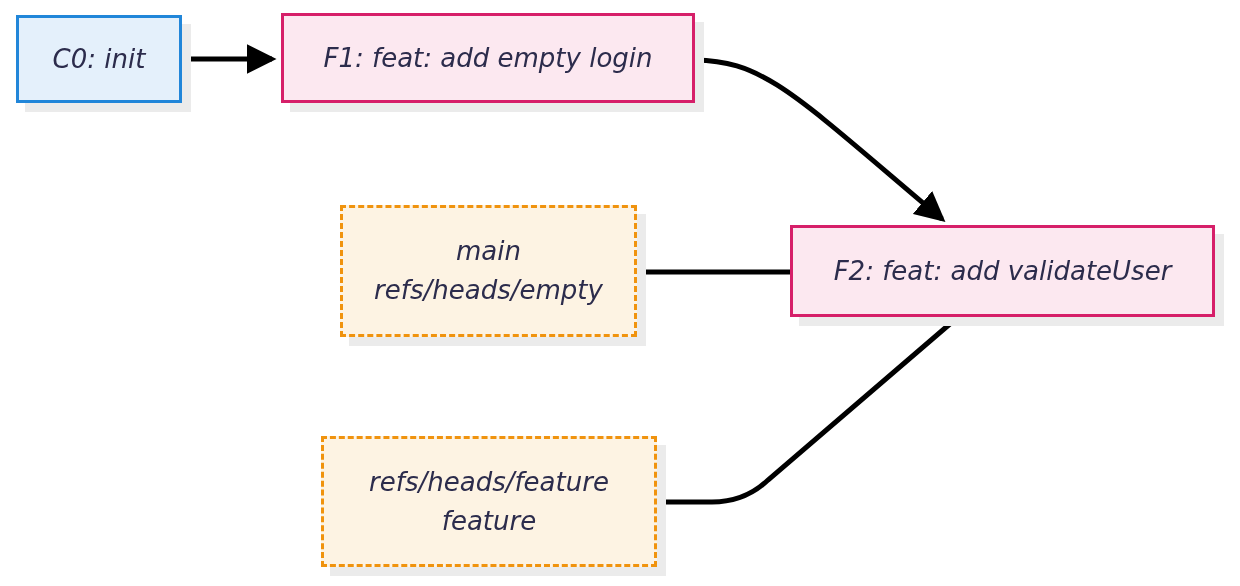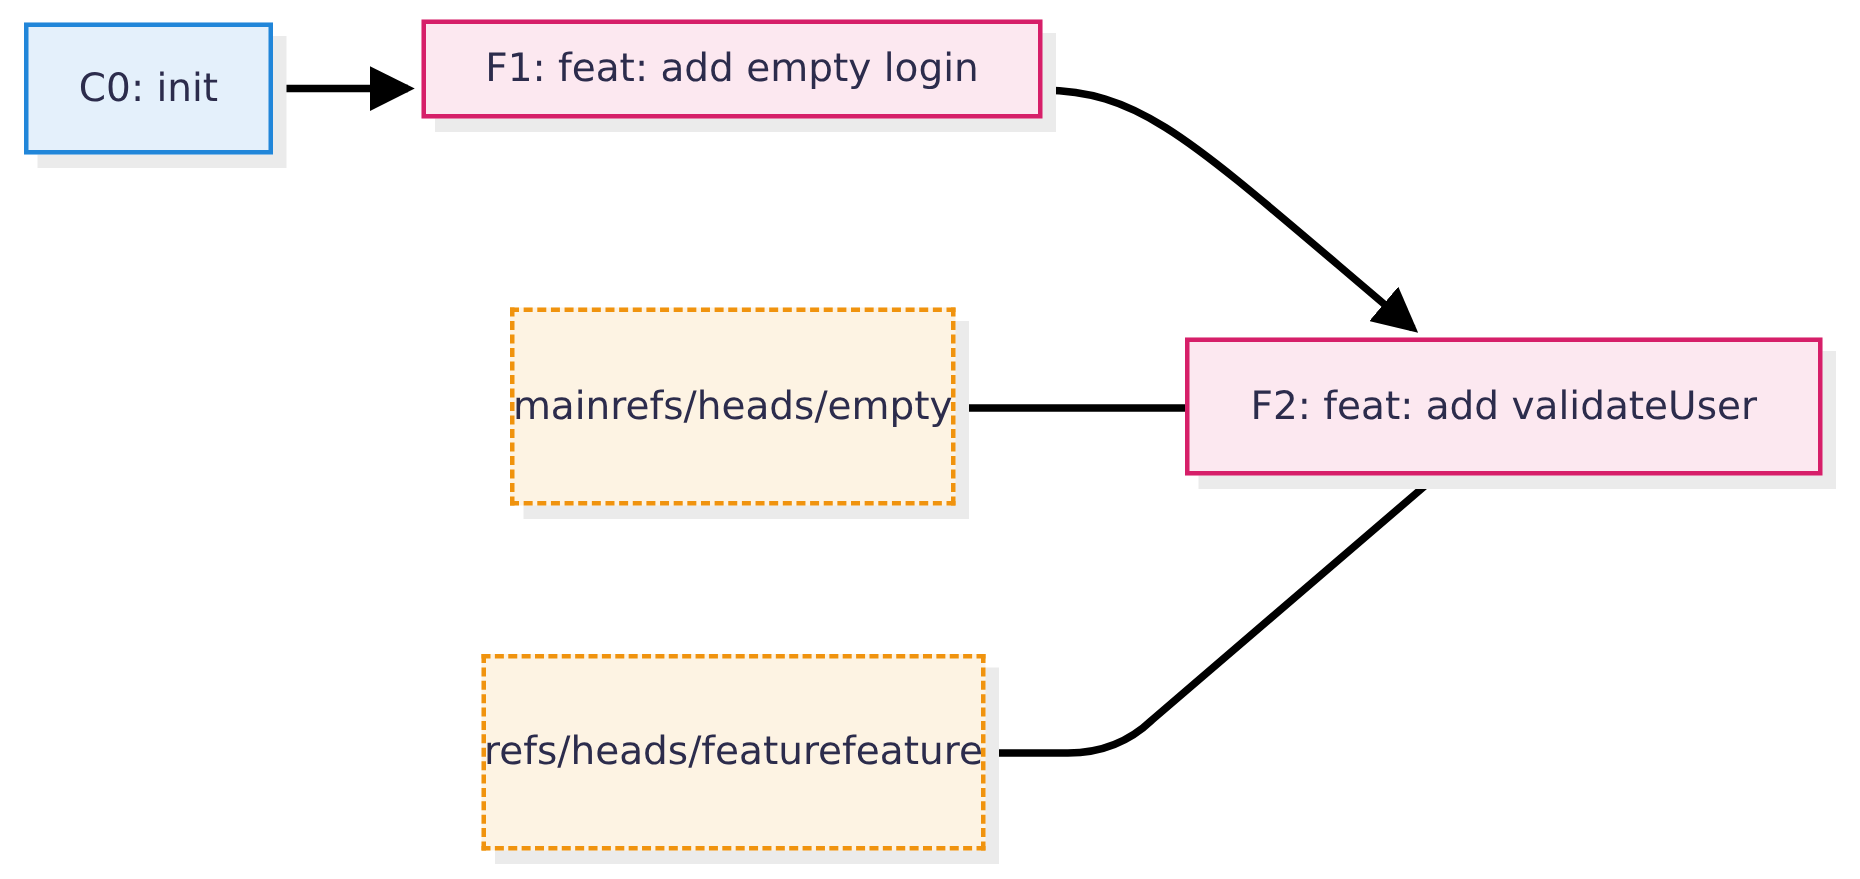--- a/index.html
+++ b/index.html
@@ -7,20 +7,21 @@
     padding: 0;
     background: #ffffff;
     font-family: "DejaVu Sans", "Liberation Sans", sans-serif;
   }
   .canvas {
     position: relative;
     width: 1240px;
     height: 586px;
     background: #ffffff;
     overflow: hidden;
+    font-style: italic;
   }
   .edges-layer {
     position: absolute;
     left: 0;
     top: 0;
     width: 1240px;
     height: 586px;
   }
   .node {
     position: absolute;
@@ -38,25 +39,25 @@
     background: #e4f0fb;
     border: 3px solid #2186d9;
   }
   .node-pink {
     background: #fce8f0;
     border: 3px solid #d61f69;
   }
   .node-branch {
     background: #fdf3e3;
     border: 3px dashed #f0930e;
-    flex-direction: row;
+    flex-direction: column;
     line-height: 1.5;
   }
   #node-c0      { left: 16px;  top: 15px;  width: 166px; height: 88px; }
-  #node-f1      { left: 281px; top: 13px;  width: 414px; height: 66px; }
+  #node-f1      { left: 281px; top: 13px;  width: 414px; height: 90px; }
   #node-f2      { left: 790px; top: 225px; width: 425px; height: 92px; align-items: center; }
   #node-main    { left: 340px; top: 205px; width: 297px; height: 132px; }
   #node-feature { left: 321px; top: 436px; width: 336px; height: 131px; }
 </style>
 </head>
 <body>
 
 <div class="canvas">
 
   <svg class="edges-layer" width="1240" height="586" viewBox="0 0 1240 586" xmlns="http://www.w3.org/2000/svg">

